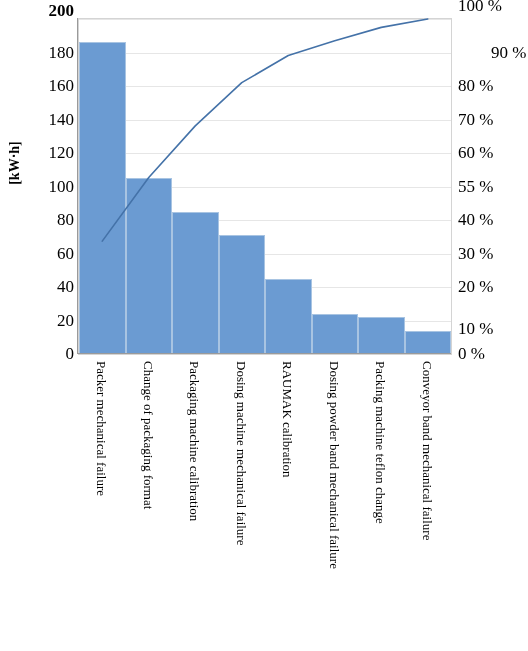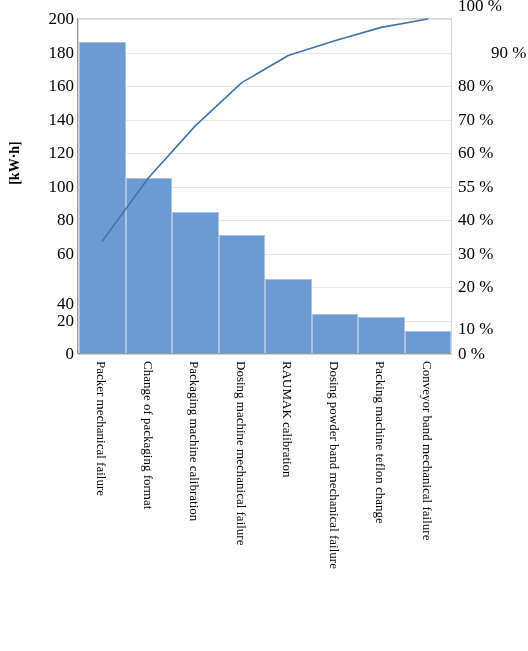--- a/index.html
+++ b/index.html
@@ -52,29 +52,29 @@
 </head>
 <body>
 
 <div id="root">
 
   <div id="ylabel">
     <span>[kW·h]</span>
   </div>
 
   <div class="ticks" id="lticks">
-      <div class="tick" style="top: 18px;">200</div>
+      <div class="tick" style="top: 10px; font-weight: bold;">200</div>
       <div class="tick" style="top: 51.5px;">180</div>
       <div class="tick" style="top: 85px;">160</div>
       <div class="tick" style="top: 118.5px;">140</div>
       <div class="tick" style="top: 152px;">120</div>
       <div class="tick" style="top: 185.5px; text-align: right;">100</div>
       <div class="tick" style="top: 219px;">80</div>
       <div class="tick" style="top: 252.5px;">60</div>
-      <div class="tick" style="top: 303px; margin-left: 36px;">40</div>
+      <div class="tick" style="top: 286px; margin-left: 36px;">40</div>
       <div class="tick" style="top: 319.5px;">20</div>
       <div class="tick" style="top: 353px;">0</div>
     </div>
 
   <div class="ticks" id="rticks">
       <div class="tick" style="top: 5px;">100 %</div>
       <div class="tick" style="top: 51.5px; margin-left: 33px;">90 %</div>
       <div class="tick" style="top: 85px;">80 %</div>
       <div class="tick" style="top: 118.5px;">70 %</div>
       <div class="tick" style="top: 152px;">60 %</div>

